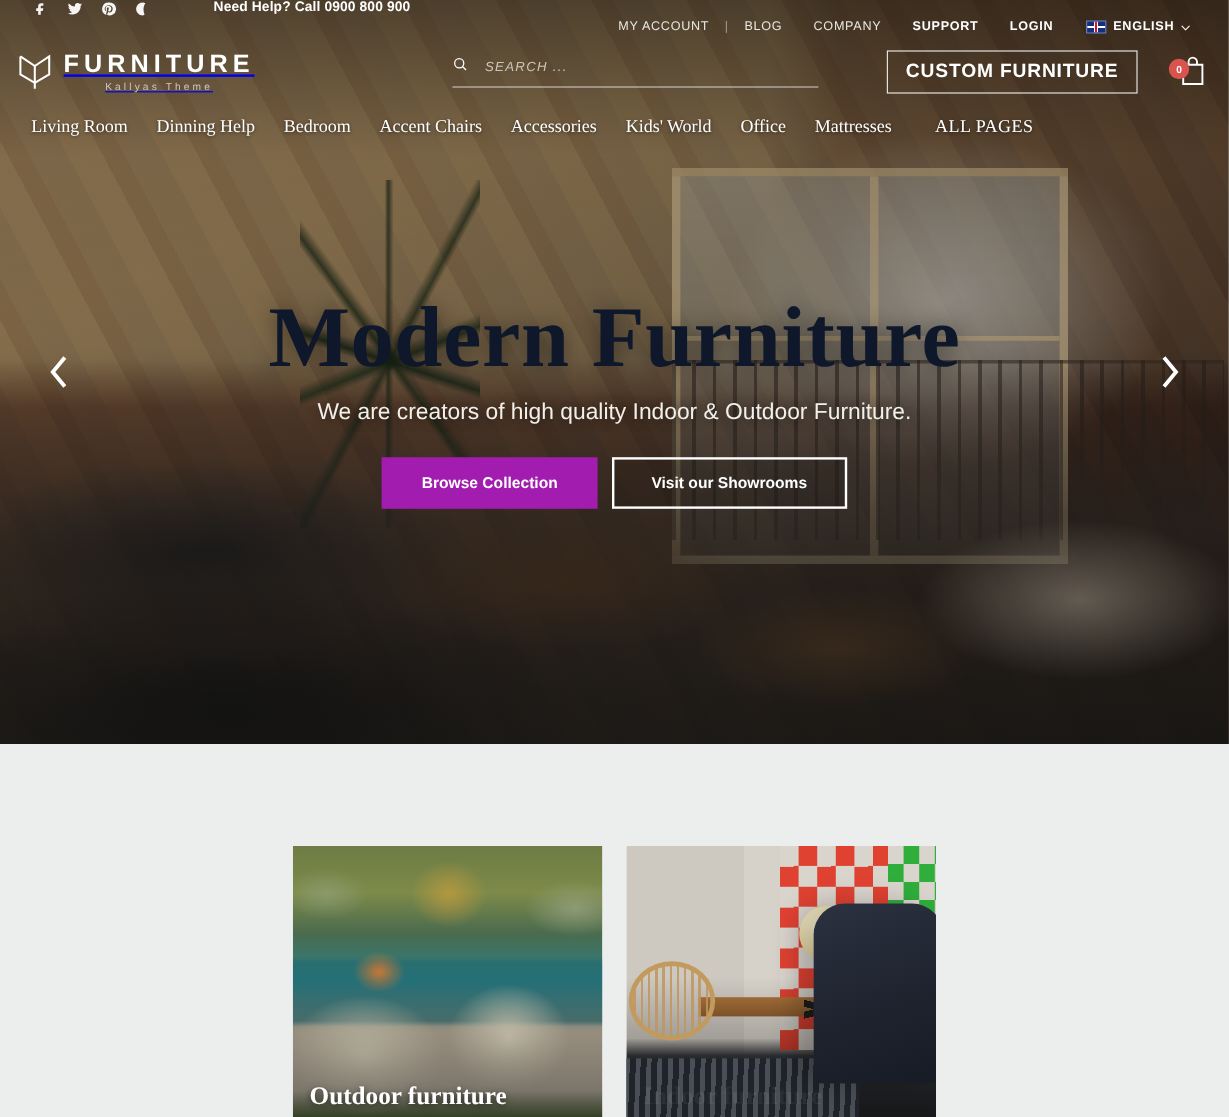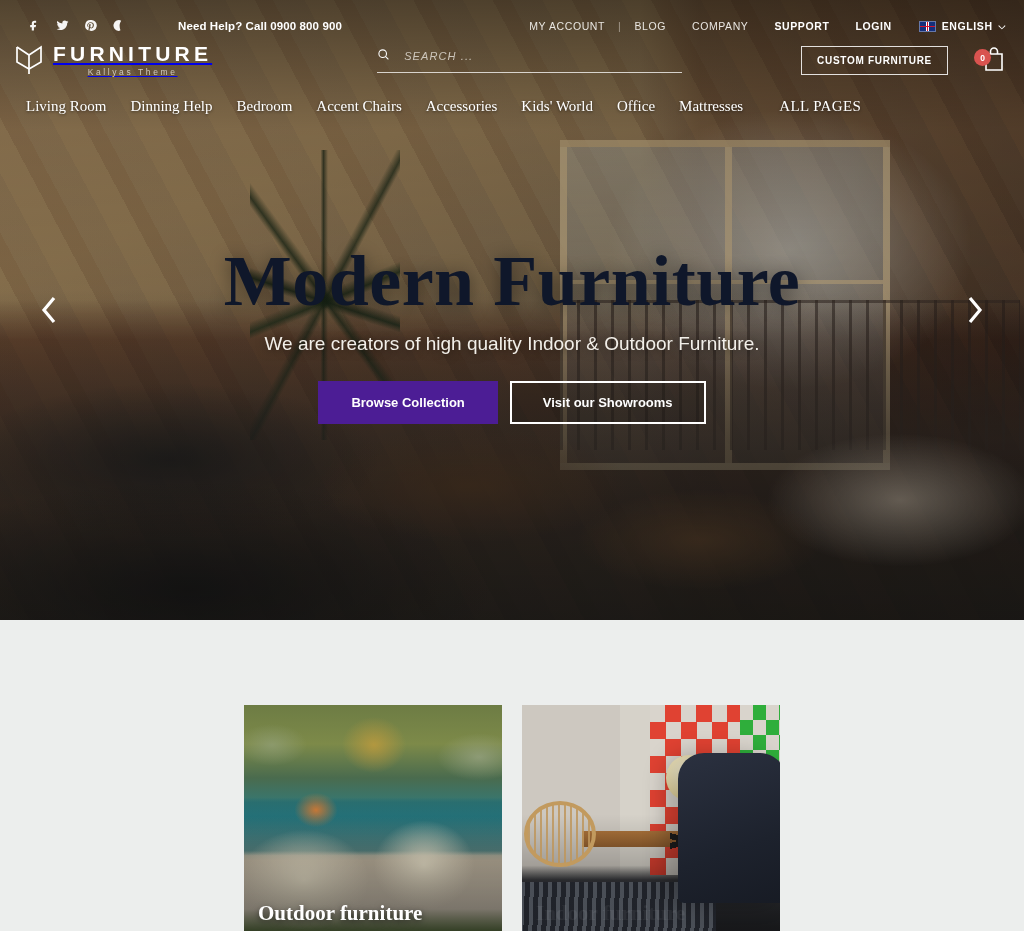--- a/index.html
+++ b/index.html
@@ -73,22 +73,22 @@
   }
   .hero-veil {
     position:absolute; inset:0;
     background:
       linear-gradient(180deg, rgba(0,0,0,.50) 0, rgba(0,0,0,.18) 130px, rgba(0,0,0,.12) 300px, rgba(0,0,0,.30) 620px);
   }
 
   
   .topbar {
     position:relative; z-index:6;
-    height:32px; display:flex; align-items:flex-end;
-    padding:0 18px 0 28px;
+    height:32px; display:flex; align-items:flex-start;
+    padding:0 32px 0 28px;
     font-size:11px; color:#fff;
   }
   .socials { display:flex; align-items:center; gap:15px; }
   .social-ico {
     width:13px; height:14px; display:inline-flex; align-items:center; justify-content:center;
     color:#fff; opacity:.95;
   }
   .social-ico svg { width:13px; height:13px; fill:#fff; }
   .need-help {
     margin-left:53px; font-size:11.5px; font-weight:bold; letter-spacing:.1px;
@@ -144,21 +144,21 @@
   .search-input {
     flex:1; background:transparent; border:0; outline:0;
     font-family:"Liberation Sans", sans-serif;
     font-size:11px; letter-spacing:1.1px; color:#fff;
   }
   .search-input::placeholder { color:#cdc6bb; font-style:italic; }
   .logorow-right { margin-left:auto; display:flex; align-items:center; gap:28px; }
   .custom-btn {
     border:1px solid rgba(255,255,255,.85); color:#fff; background:transparent;
     font-family:"Liberation Sans", sans-serif;
-    font-size:10px; font-weight:bold; letter-spacing:.7px;
+    font-size:16px; font-weight:bold; letter-spacing:.7px;
     padding:8px 15px; cursor:pointer; white-space:nowrap;
   }
   .cart { position:relative; width:30px; height:32px; }
   .cart svg { width:24px; height:26px; stroke:#fff; fill:none; stroke-width:1.6; position:absolute; right:0; top:2px; }
   .cart-badge {
     position:absolute; left:-2px; top:5px; width:17px; height:17px; border-radius:50%;
     background:#d9534f; color:#fff; font-size:8.5px; font-weight:bold;
     display:flex; align-items:center; justify-content:center; z-index:2;
   }
 
@@ -184,21 +184,21 @@
     text-shadow:0 2px 18px rgba(0,0,0,.45);
   }
   .hero-sub {
     margin-top:10px; font-size:19px; color:#f2efe9; font-weight:300;
     text-shadow:0 1px 10px rgba(0,0,0,.5);
   }
   .hero-btns {
     margin-top:26px; display:flex; justify-content:center; gap:12px;
   }
   .btn-primary {
-    background:#4c1d95; color:#fff; border:0;
+    background:#a21caf; color:#fff; border:0;
     font-family:"Liberation Sans", sans-serif;
     font-weight:bold; font-size:13px; padding:13px 33px; cursor:pointer;
   }
   .btn-ghost {
     background:rgba(0,0,0,.12); color:#fff; border:2px solid #fff;
     font-family:"Liberation Sans", sans-serif;
     font-weight:bold; font-size:13px; padding:12px 31px; cursor:pointer;
   }
   .slide-arrow {
     position:absolute; z-index:5; top:289px; width:42px; height:42px;

